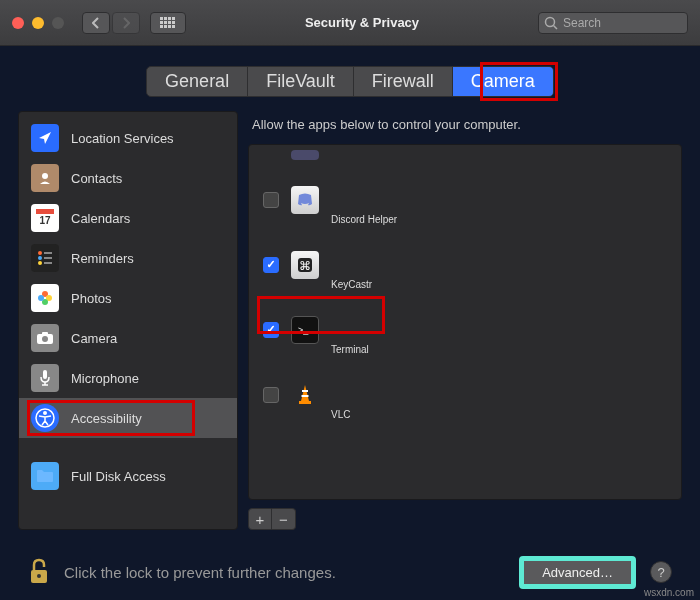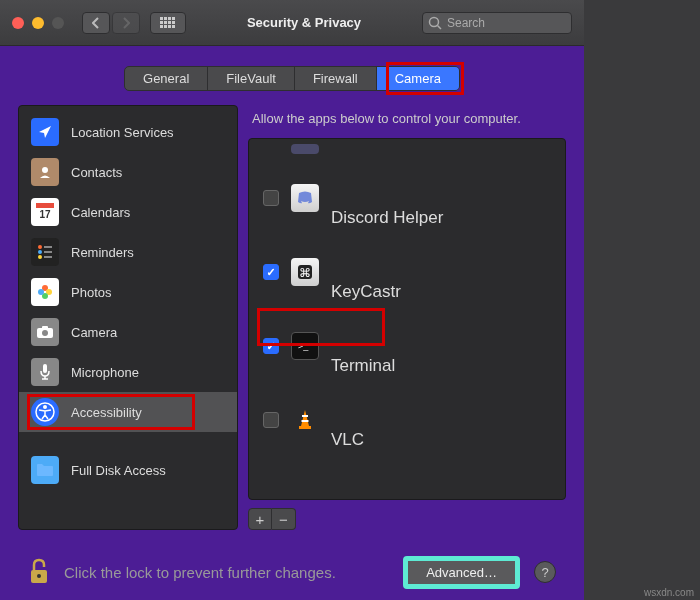--- a/index.html
+++ b/index.html
@@ -1,54 +1,54 @@
 <!DOCTYPE html>
 <html><head>
 <meta charset="utf-8">
 <style>
   * { box-sizing: border-box; margin: 0; padding: 0; font-family: -apple-system, "Helvetica Neue", Arial, sans-serif; }
   body { background: #3a3a3c; width: 700px; height: 600px; overflow: hidden; color: #ddd; font-size: 13px; }
-  .window { width: 584px; height: 600px; background: #4c1d95; border-radius: 8px 8px 0 0; display: flex; flex-direction: column; }
+  .window { width: 700px; height: 600px; background: #0f172a; border-radius: 8px 8px 0 0; display: flex; flex-direction: column; }
   .titlebar { height: 46px; background: linear-gradient(#4a4a4c, #3c3c3e); border-bottom: 1px solid #2a2a2c; display: flex; align-items: center; padding: 0 12px; gap: 10px; }
   .traffic { display: flex; gap: 8px; margin-right: 8px; }
   .tl { width: 12px; height: 12px; border-radius: 50%; }
   .red { background: #ff5f57; } .yellow { background: #febc2e; } .green { background: #555; }
   .navbtns { display: flex; gap: 2px; }
   .navbtn { width: 28px; height: 22px; background: #565658; border: 1px solid #2e2e30; border-radius: 4px; display: flex; align-items: center; justify-content: center; color: #aaa; }
   .gridbtn { width: 36px; height: 22px; background: #565658; border: 1px solid #2e2e30; border-radius: 4px; display: flex; align-items: center; justify-content: center; color: #ccc; font-size: 14px; letter-spacing: -2px; }
   .title { flex: 1; text-align: center; font-weight: 600; color: #eee; font-size: 13px; }
   .search { width: 150px; position: relative; }
   .search input { width: 100%; height: 22px; background: #565658; border: 1px solid #2e2e30; border-radius: 4px; color: #ccc; padding: 0 8px 0 24px; font-size: 12px; }
   .search input::placeholder { color: #aaa; }
   .search svg { position: absolute; left: 6px; top: 4px; }
 
   .tabbar { display: flex; justify-content: center; padding: 20px 0 14px; }
   .tabs-wrap { position: relative; }
   .tabs { display: flex; background: #4a4a4c; border: 1px solid #2e2e30; border-radius: 5px; overflow: hidden; }
-  .tab { padding: 4px 18px; color: #ddd; cursor: pointer; border-right: 1px solid #2e2e30; font-size: 13px; }
+  .tab { padding: 4px 18px; color: #ddd; cursor: pointer; border-right: 1px solid #2e2e30; font-size: 18px; }
   .tab:last-child { border-right: none; }
   .tab.active { background: #3a77ff; color: #fff; }
   .hl-tab { position: absolute; top: -4px; bottom: -4px; right: -4px; width: 78px; border: 3px solid #d40000; pointer-events: none; }
 
   .content { flex: 1; display: flex; padding: 0 18px 14px; gap: 10px; }
   .sidebar { width: 220px; background: #2b2b2d; border: 1px solid #1a1a1c; border-radius: 4px; padding: 6px 0; position: relative; overflow: hidden; }
   .side-item { display: flex; align-items: center; gap: 12px; padding: 6px 12px; color: #ddd; cursor: pointer; position: relative; text-align: center; }
   .side-item.selected { background: #525254; }
   .side-icon { width: 28px; height: 28px; border-radius: 4px; display: flex; align-items: center; justify-content: center; flex-shrink: 0; }
   .hl-side { position: absolute; left: 8px; width: 168px; height: 36px; border: 3px solid #d40000; pointer-events: none; }
 
   .main { flex: 1; display: flex; flex-direction: column; }
   .instruction { color: #ccc; padding: 6px 4px 12px; font-size: 13px; }
   .applist { flex: 1; background: #2b2b2d; border: 1px solid #1a1a1c; border-radius: 4px; padding: 4px 0; position: relative; overflow: hidden; }
   .app-row { display: flex; align-items: center; gap: 12px; padding: 7px 14px; position: relative; }
   .app-row.peek { padding-top: 0; padding-bottom: 2px; }
   .cb { width: 16px; height: 16px; border: 1px solid #666; border-radius: 3px; background: #444; display: flex; align-items: center; justify-content: center; cursor: pointer; flex-shrink: 0; }
   .cb.checked { background: #2a6cff; border-color: #2a6cff; color: #fff; font-size: 11px; font-weight: bold; }
   .app-icon { width: 28px; height: 28px; border-radius: 4px; display: flex; align-items: center; justify-content: center; flex-shrink: 0; }
-  .app-name { color: #ddd; font-size: 17px; margin-top: 40px; }
+  .app-name { color: #ddd; font-size: 10px; margin-top: 40px; }
   .hl-app { position: absolute; left: 8px; width: 128px; height: 38px; border: 3px solid #d40000; pointer-events: none; }
 
   .listbtns { display: flex; gap: 0; margin-top: 8px; }
   .lbtn { width: 24px; height: 22px; background: #4a4a4c; border: 1px solid #2e2e30; display: flex; align-items: center; justify-content: center; color: #ccc; font-size: 15px; }
   .lbtn:first-child { border-radius: 4px 0 0 4px; }
   .lbtn:last-child { border-radius: 0 4px 4px 0; border-left: none; }
 
   .footer { height: 56px; display: flex; align-items: center; padding: 0 28px; gap: 14px; }
   .lock { width: 22px; height: 28px; }
   .foot-text { flex: 1; color: #999; font-size: 15px; }

